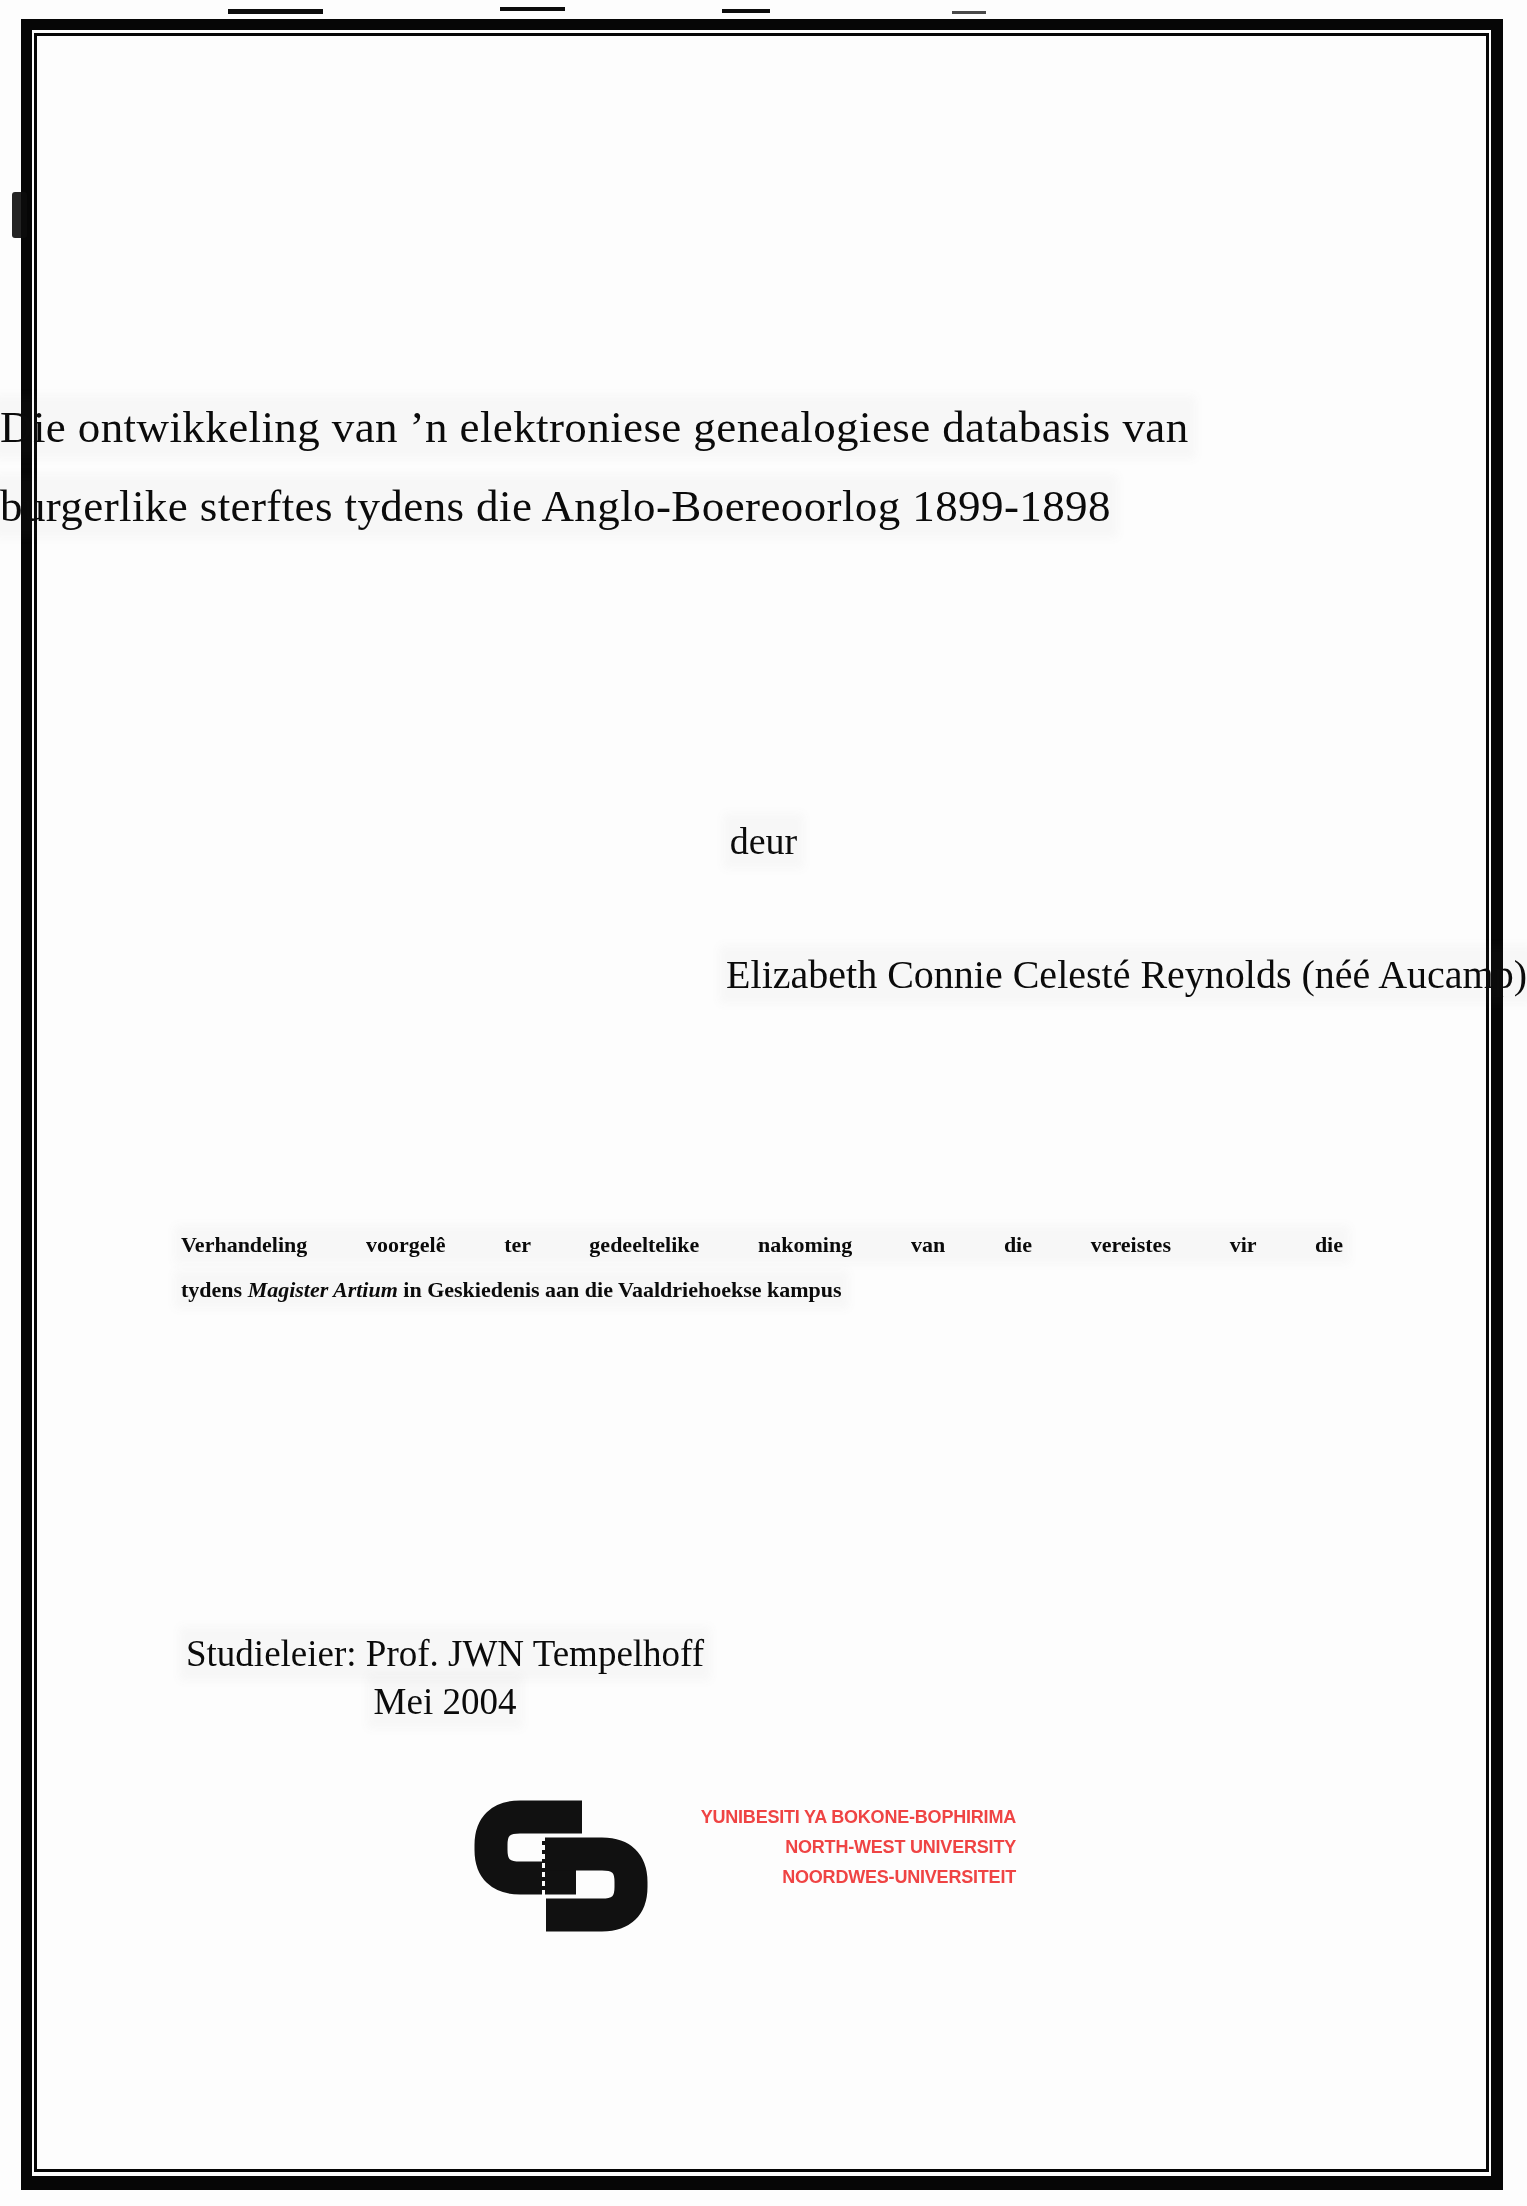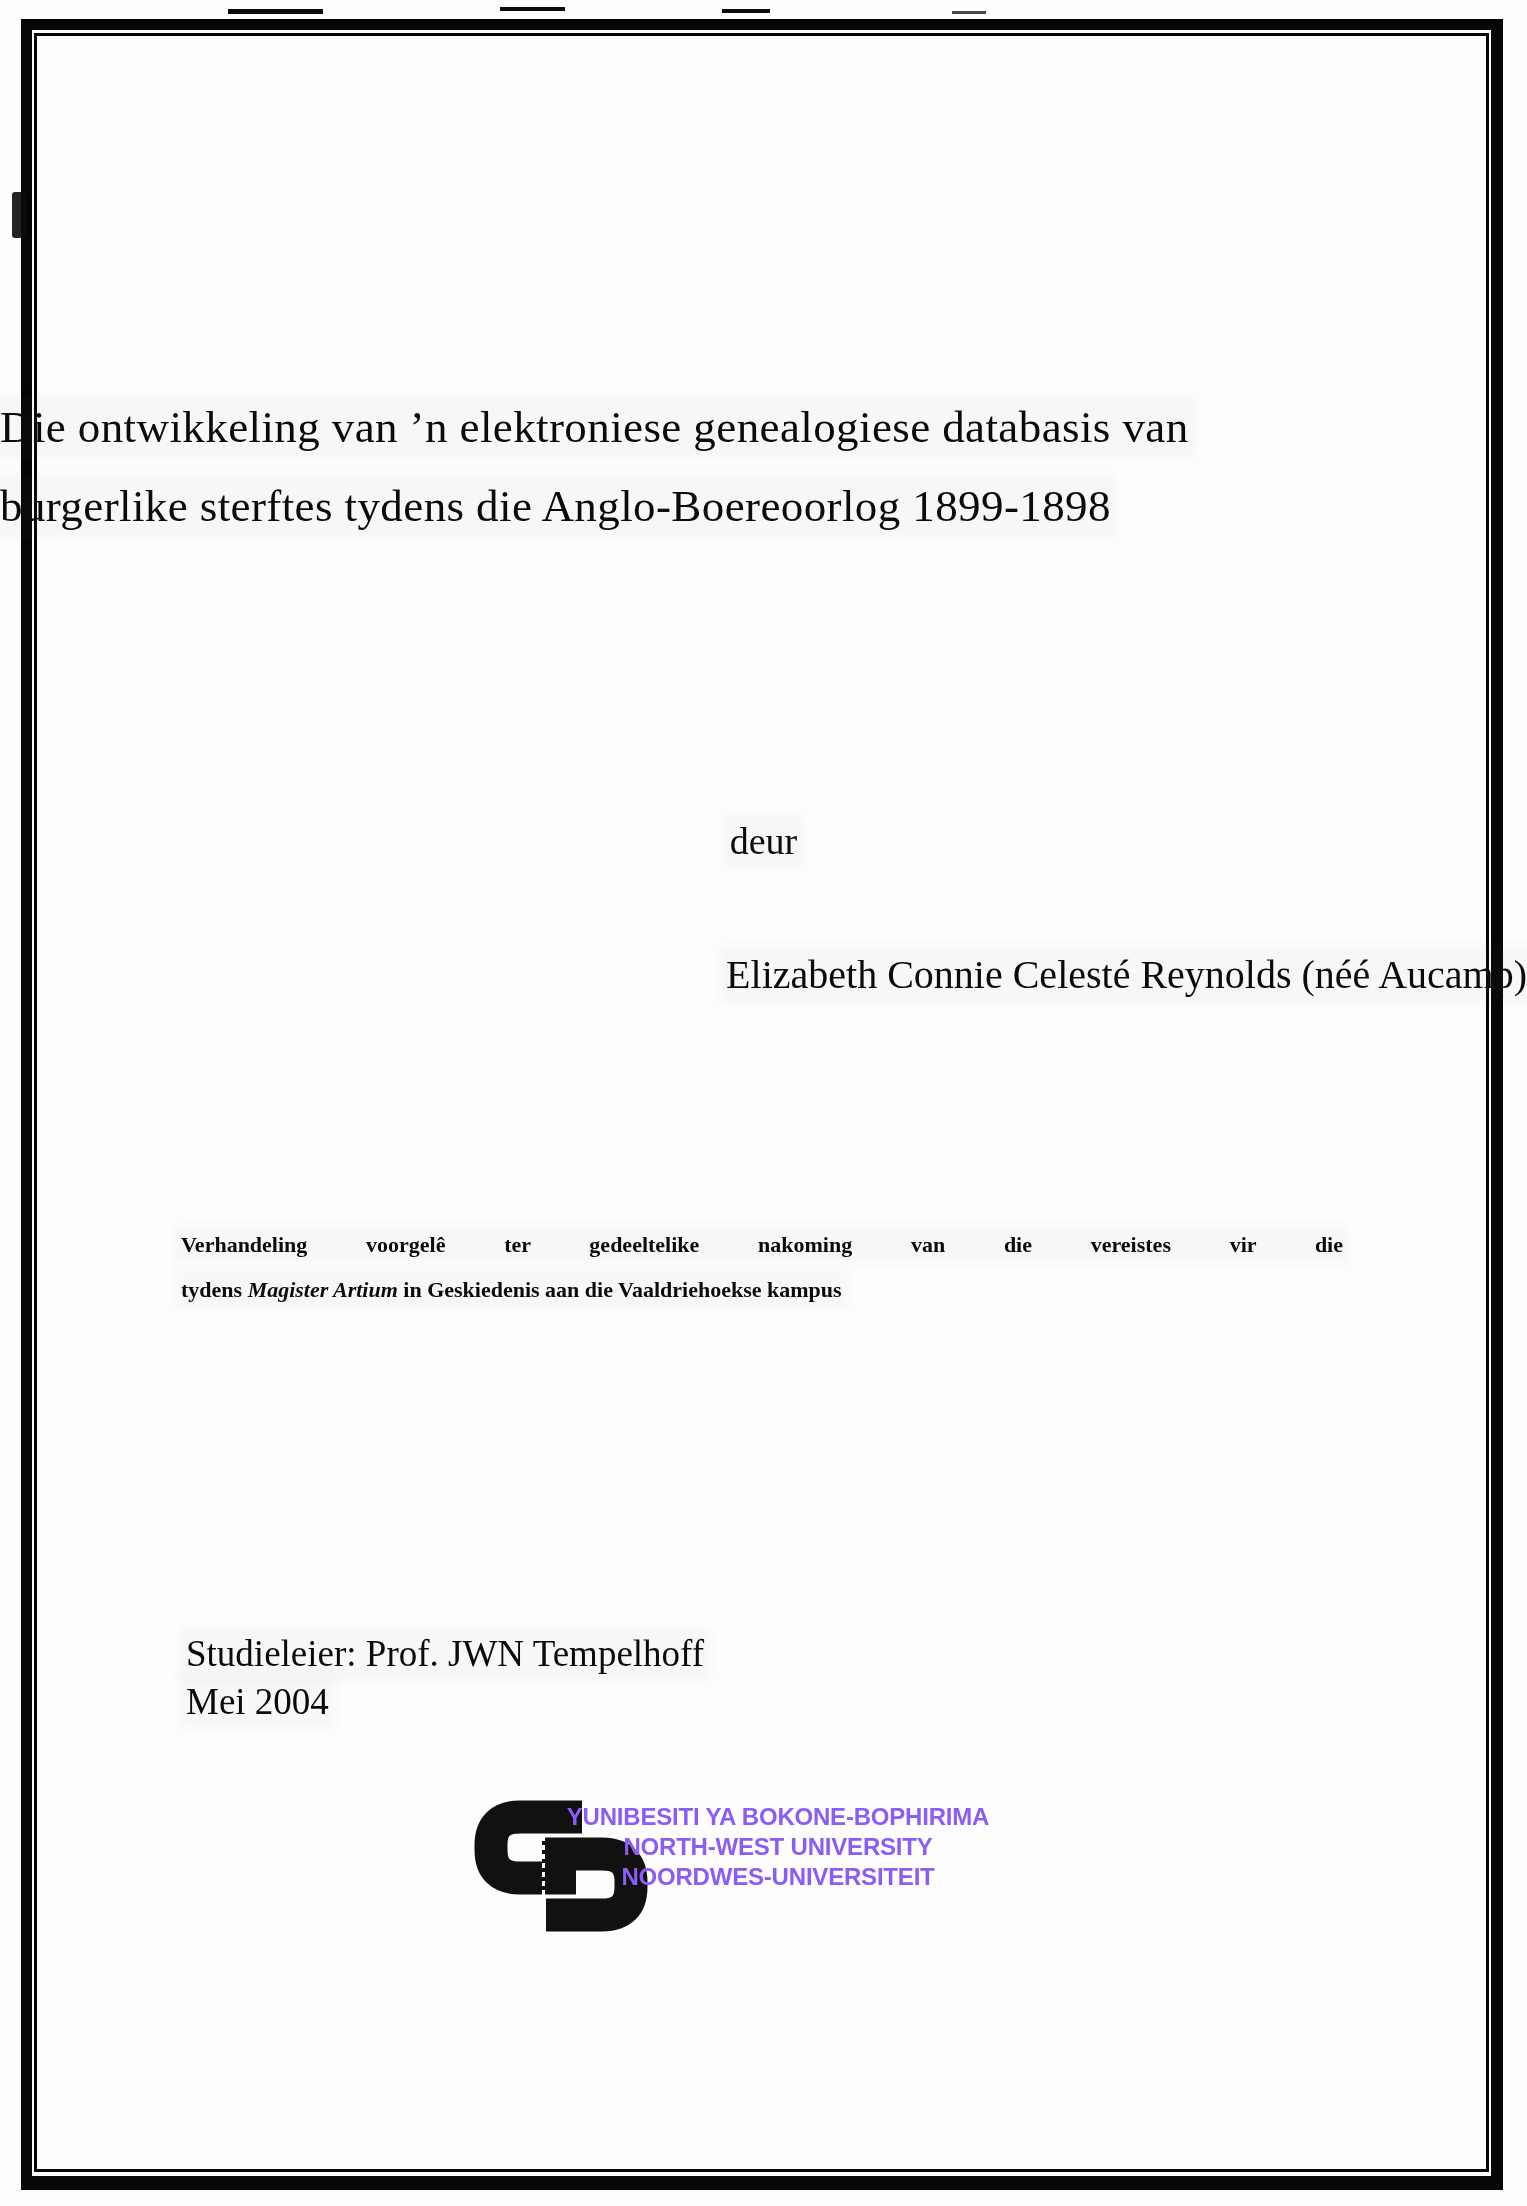--- a/index.html
+++ b/index.html
@@ -41,27 +41,27 @@
   .title .tline { white-space: nowrap; }
 
   .byline { left: 0; right: 0; top: 801px; text-align: center; font-size: 38px; line-height: 1; margin-top: 21px; }
 
   .author { left: 0; right: 0; top: 955px; text-align: right; font-size: 40px; line-height: 1; white-space: nowrap; }
 
   .statement { left: 181px; top: 1222px; width: 1162px; font-size: 22px; line-height: 45px; font-weight: bold; }
   .statement .just { text-align: justify; text-align-last: justify; }
   .statement .ital { font-style: italic; }
 
-  .supervisor { left: 186px; top: 1630px; font-size: 37px; line-height: 48px; white-space: nowrap; }
+  .supervisor { left: 186px; top: 1630px; font-size: 37px; line-height: 48px; white-space: nowrap; text-align: center; }
 
   .logo-mark { left: 472px; top: 1799px; }
   .logo-text {
-    left: 540px; top: 1802px; width: 476px; text-align: center;
+    left: 540px; top: 1802px; width: 476px; text-align: right;
     font-family: "Liberation Sans", sans-serif; font-weight: 700;
-    font-size: 24px; line-height: 30px; letter-spacing: -0.2px; color: #8b5cf6;
+    font-size: 18px; line-height: 30px; letter-spacing: -0.2px; color: #ef4444;
     white-space: nowrap;
   }
 </style>
 </head>
 <body>
 
 <div>
 
   <div class="frame-outer"></div>
   <div class="frame-inner"></div>

